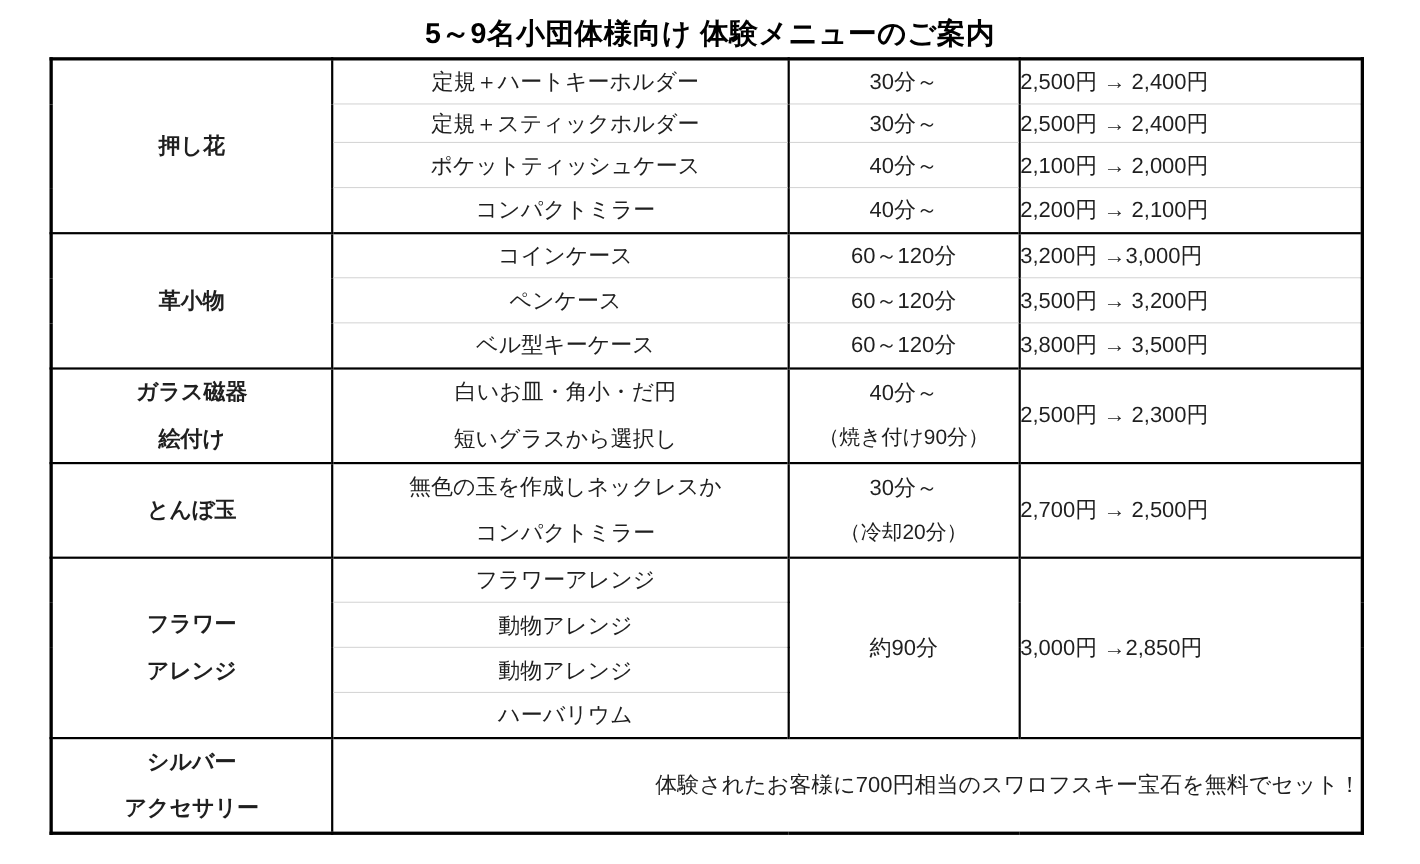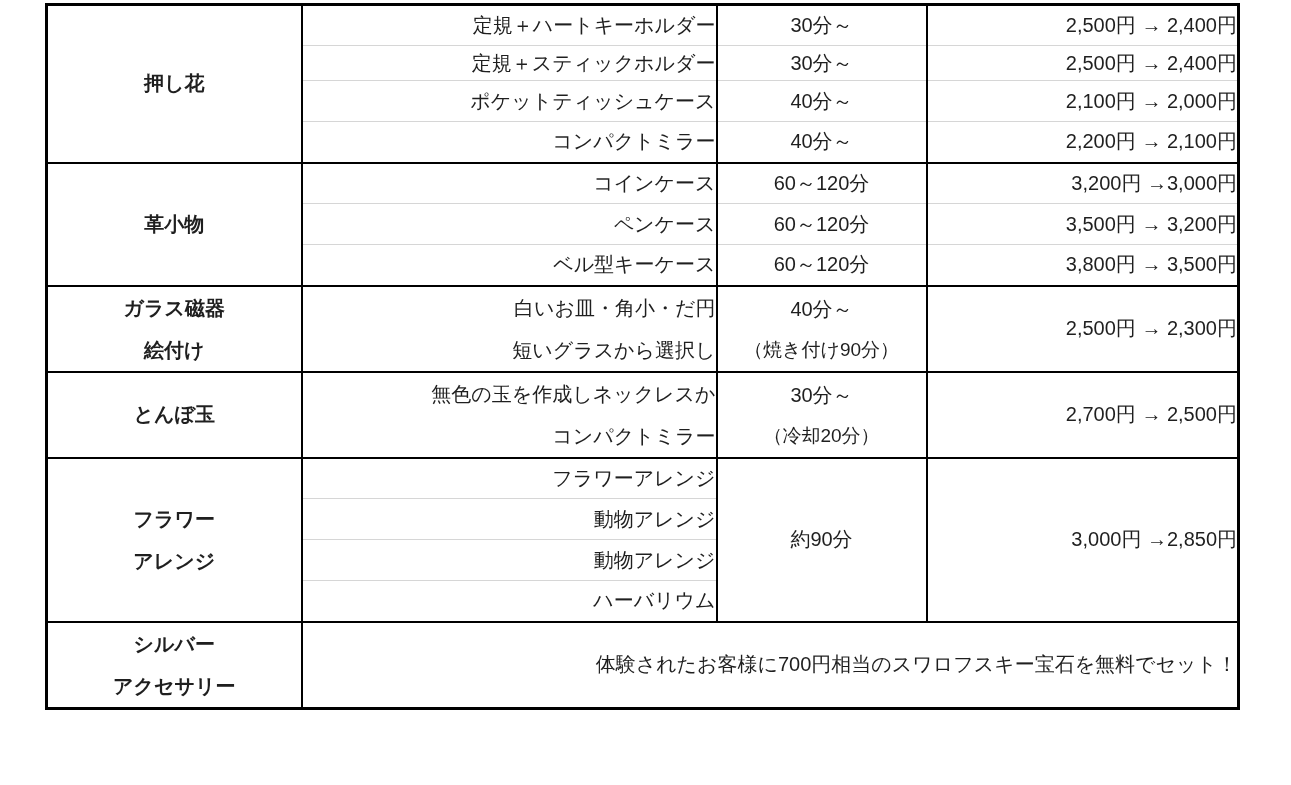--- a/index.html
+++ b/index.html
@@ -17,39 +17,40 @@
     border-collapse:collapse;table-layout:fixed;
     width:1192px;margin-left:45px;margin-top:3px;
     border:3px solid #000;
   }
   td{
     padding:0;vertical-align:middle;
     font-size:20px;color:#1f1f1f;
     overflow:hidden;white-space:nowrap;
   }
   td.cat{text-align:center;font-weight:bold;}
-  td.item{text-align:right;padding-left:10px;}
+  td.item{text-align:center;padding-left:10px;}
   td.time{text-align:center;}
-  td.price{text-align:right;}
+  td.price{text-align:left;}
   td.note{text-align:right;}
   
   .bl{border-left:2px solid #000;}
   
   .sec-top{border-top:2px solid #000;}
   
   .row-top{border-top:1px solid #d6d6d6;}
   
   .ln{line-height:42px;height:42px;}
   .t-main{line-height:42px;height:42px;}
   .t-note{line-height:40px;height:40px;font-size:19px;}
 </style>
 </head>
 <body>
 
 <div class="page">
+  <div class="title">5～9名小団体様向け 体験メニューのご案内</div>
   <table class="menu">
     <colgroup>
       <col style="width: 255px;">
       <col style="width: 415px;">
       <col style="width: 210px;">
       <col style="width: 312px;">
     </colgroup>
     <tbody id="menu-body">
         <tr style="height: 41px;">
           <td class="cat sec-top" rowspan="4">押し花</td>

